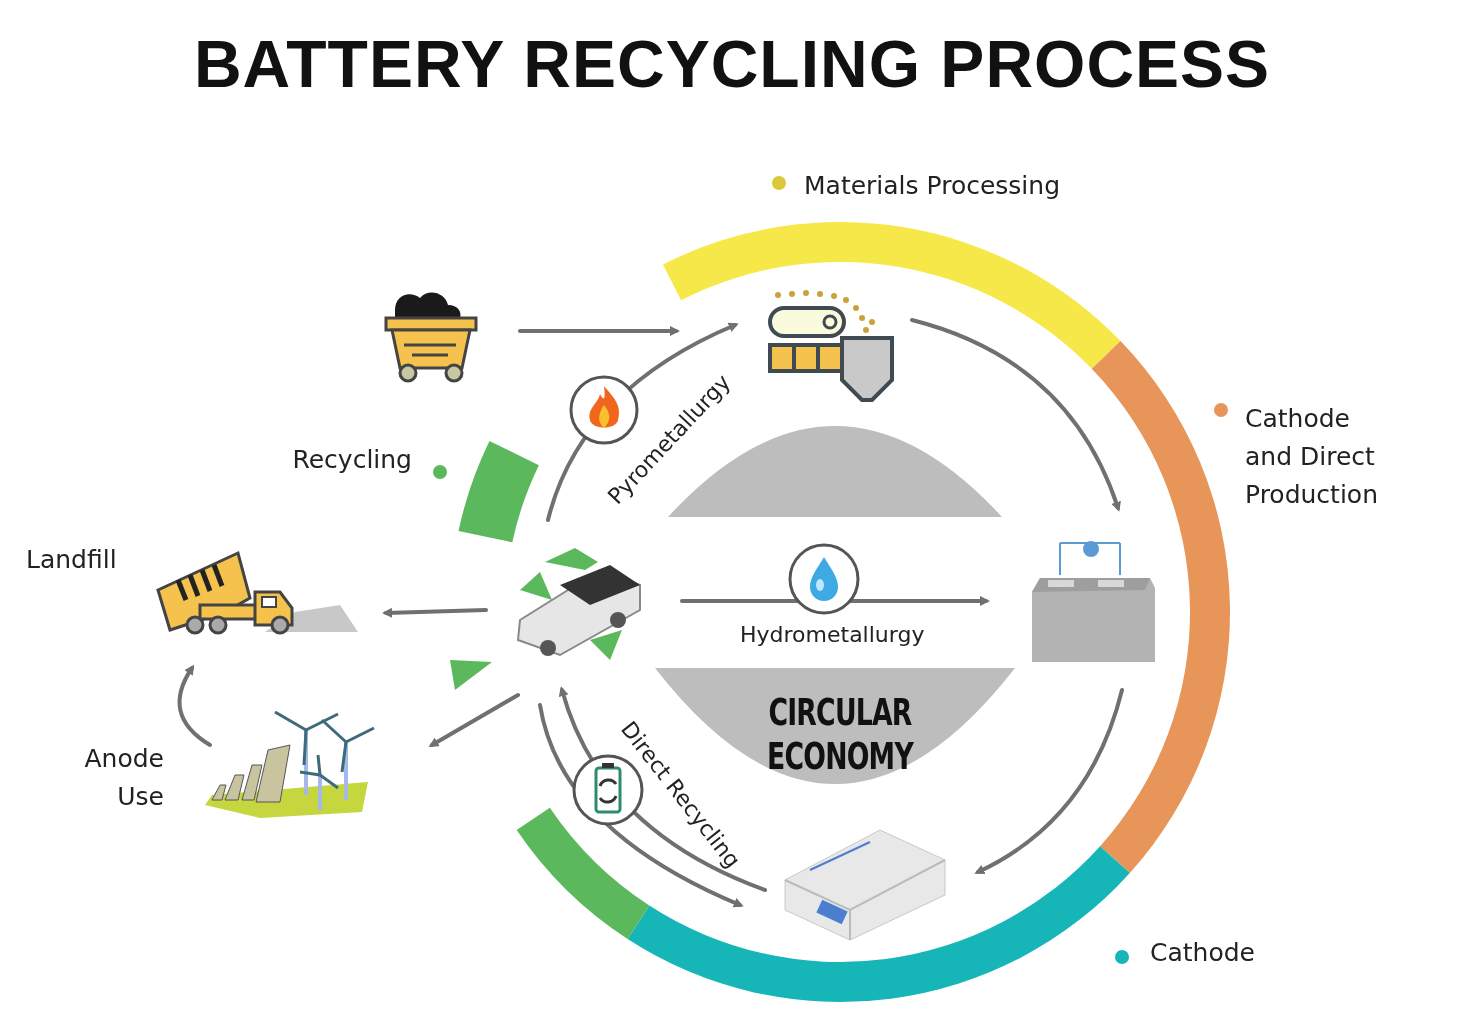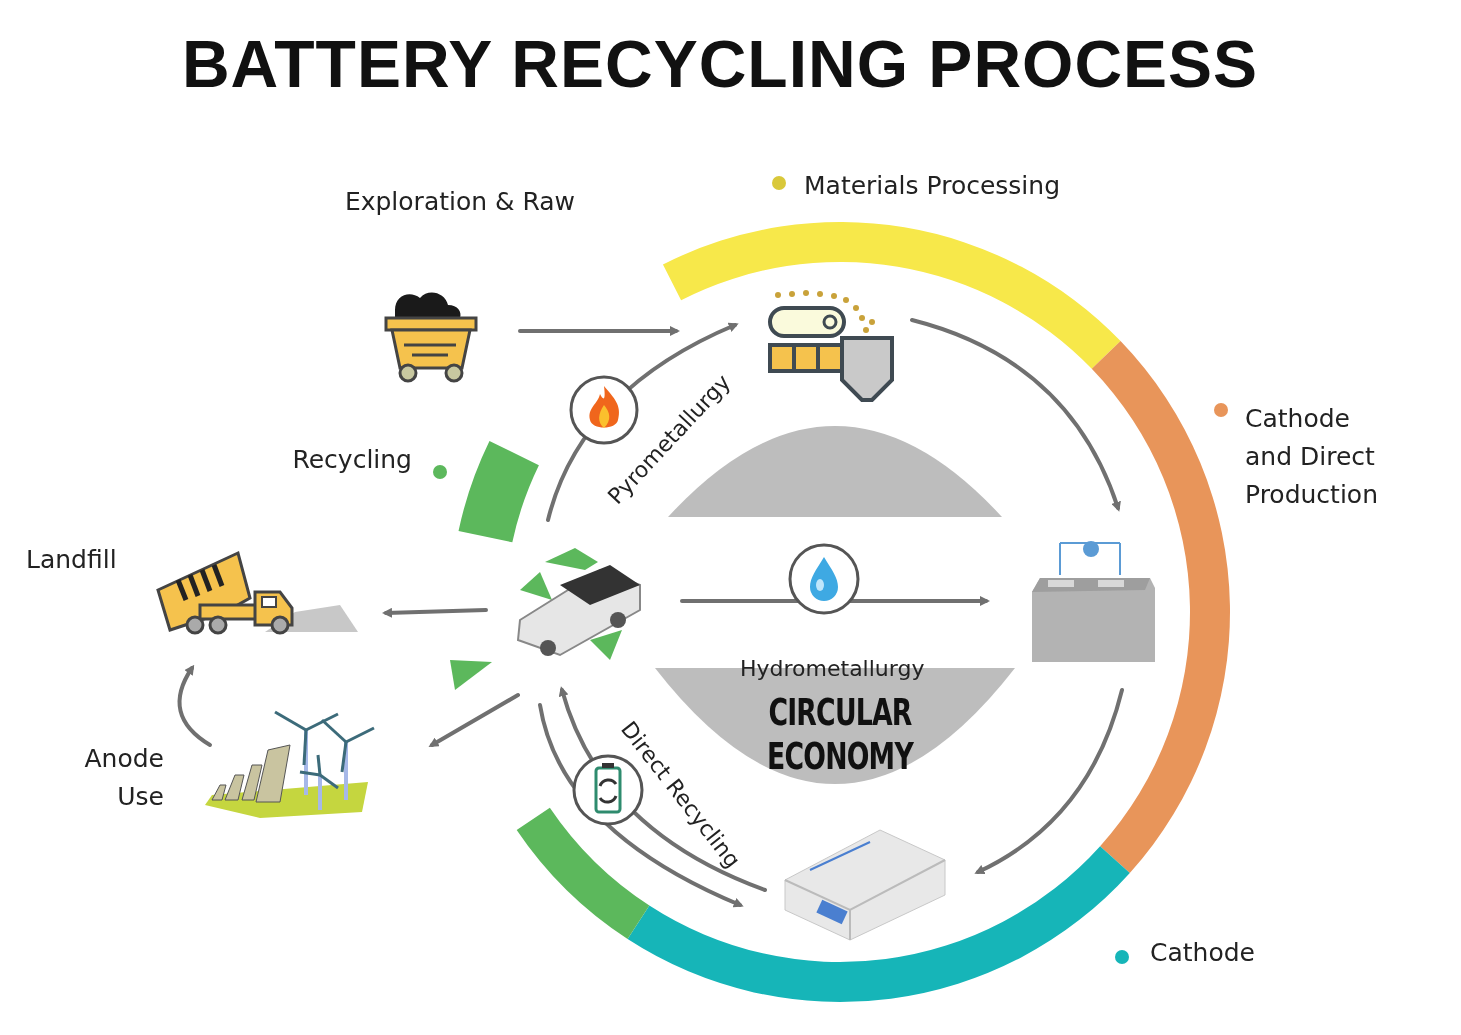--- a/index.html
+++ b/index.html
@@ -1,25 +1,25 @@
 <!DOCTYPE html>
 <html><head>
 <meta charset="utf-8">
 <style>
   html, body { margin:0; padding:0; background:#ffffff; }
   body { width:1461px; height:1035px; position:relative; overflow:hidden; font-family:"Liberation Sans", "DejaVu Sans", sans-serif; }
   #diagram { position:absolute; left:0; top:0; }
-  .title { position:absolute; left:0; top:26px; width:1440px; text-align:center; font-family:"Liberation Sans", sans-serif; font-weight:bold; font-size:66px; letter-spacing:1px; color:#111; }
+  .title { position:absolute; left:12px; top:26px; width:1440px; text-align:center; font-family:"Liberation Sans", sans-serif; font-weight:bold; font-size:66px; letter-spacing:1px; color:#111; }
   .lbl { position:absolute; font-family:"DejaVu Sans", sans-serif; font-size:25px; color:#222; line-height:38px; }
   .lbl.c { text-align:center; }
   .lbl.r { text-align:right; }
   .dot { position:absolute; width:14px; height:14px; border-radius:50%; }
   .ce { position:absolute; left:660px; top:690px; width:360px; text-align:center; font-family:"DejaVu Sans Condensed","DejaVu Sans", sans-serif; font-weight:bold; font-size:38px; color:#111; transform:scaleX(0.78); letter-spacing:-1px; }
   .rot { position:absolute; font-family:"DejaVu Sans", sans-serif; font-size:22px; color:#222; white-space:nowrap; transform-origin:left center; }
-  .hydro { position:absolute; left:740px; top:622px; font-family:"DejaVu Sans", sans-serif; font-size:22px; color:#222;margin-top:34px; }
+  .hydro { position:absolute; left:740px; top:622px; font-family:"DejaVu Sans", sans-serif; font-size:22px; color:#222; }
 </style>
 </head>
 <body>
 
 <div class="title">BATTERY RECYCLING PROCESS</div>
 
 <svg id="diagram" width="1461" height="1035" viewBox="0 0 1461 1035">
   <defs>
     <marker id="ah" markerWidth="10" markerHeight="10" refX="6" refY="5" orient="auto" markerUnits="userSpaceOnUse">
       <path d="M0,0 L10,5 L0,10 Z" fill="#707070"></path>
@@ -162,21 +162,20 @@
         <line x1="346" y1="742" x2="342" y2="772"></line>
       <line x1="320" y1="775" x2="320" y2="810" stroke="#a6b8e8" stroke-width="4"></line>
       <line x1="320" y1="775" x2="300" y2="772"></line>
         <line x1="320" y1="775" x2="338" y2="788"></line>
         <line x1="320" y1="775" x2="318" y2="755"></line>
     </g>
   </g>
 </svg>
 
 <div class="lbl c" style="left:310px; top:183px; width:300px;">
-  <div>Exploration &amp; Raw</div>
 </div>
 
 <div class="dot" style="left:772px; top:176px; background:#d9c83a;"></div>
 <div class="lbl" style="left:804px; top:167px;">Materials Processing</div>
 
 <div class="dot" style="left:1214px; top:403px; background:#e8955a;"></div>
 <div class="lbl" style="left:1245px; top:400px;">
   <div>Cathode</div>
   <div>and Direct</div>
   <div>Production</div>

